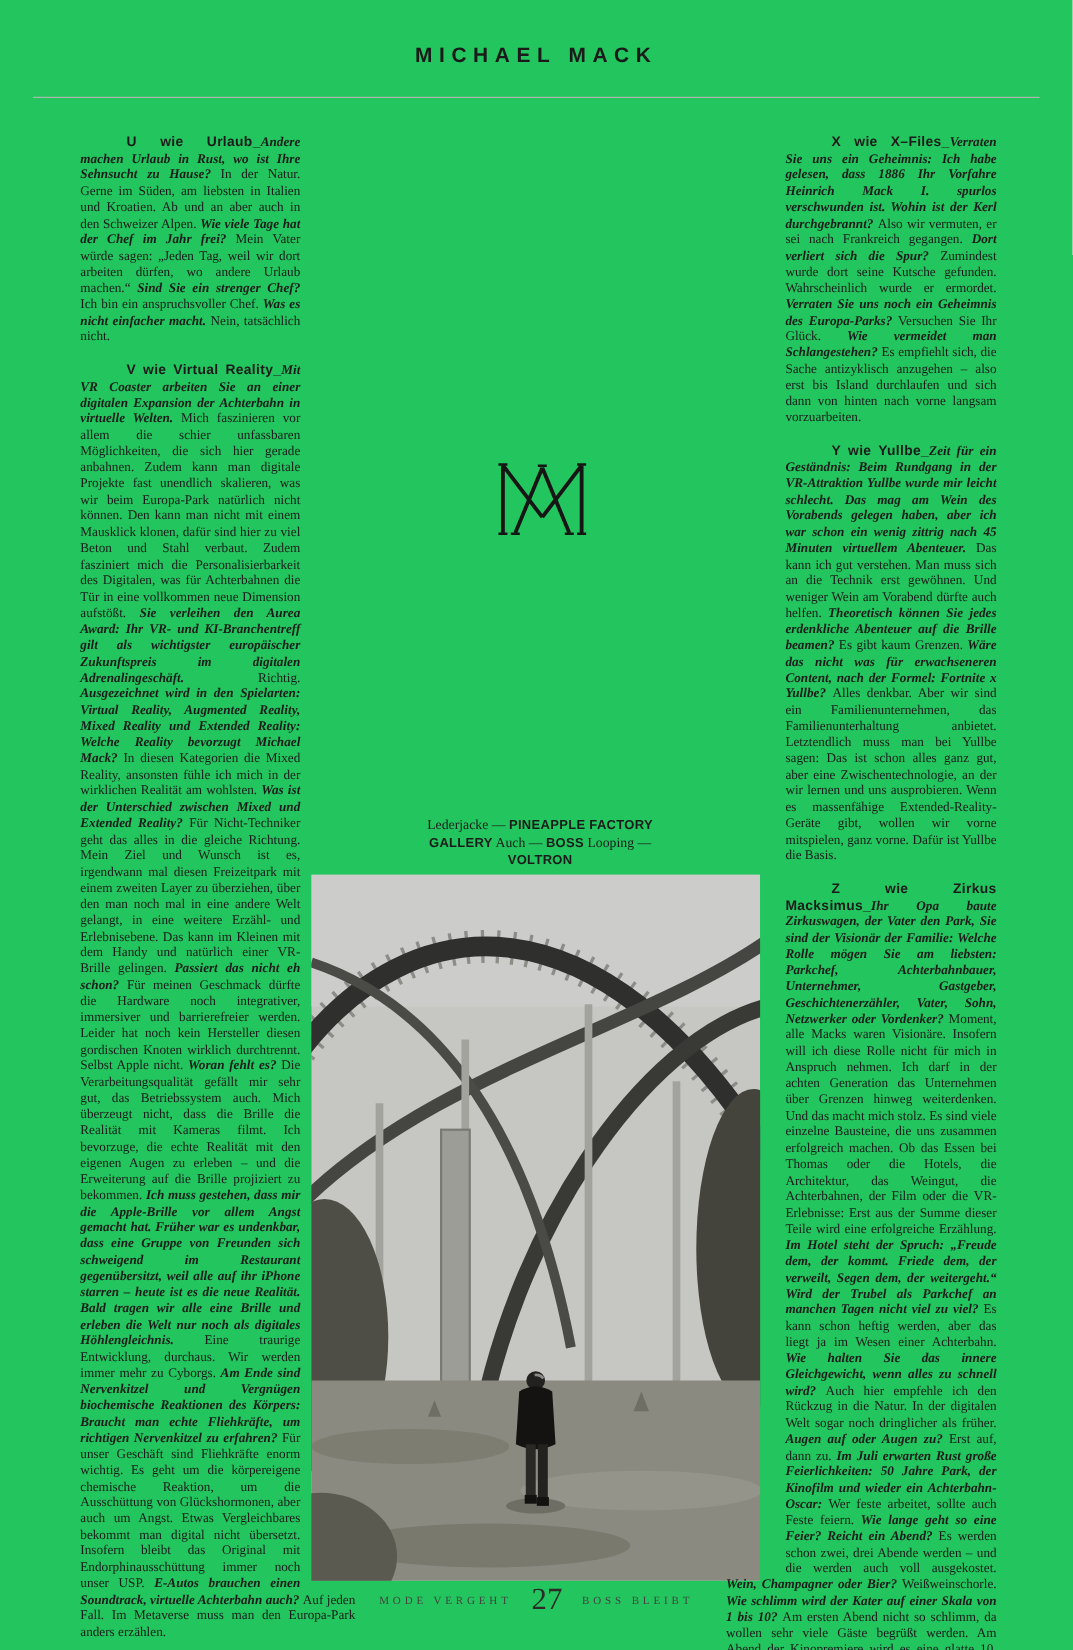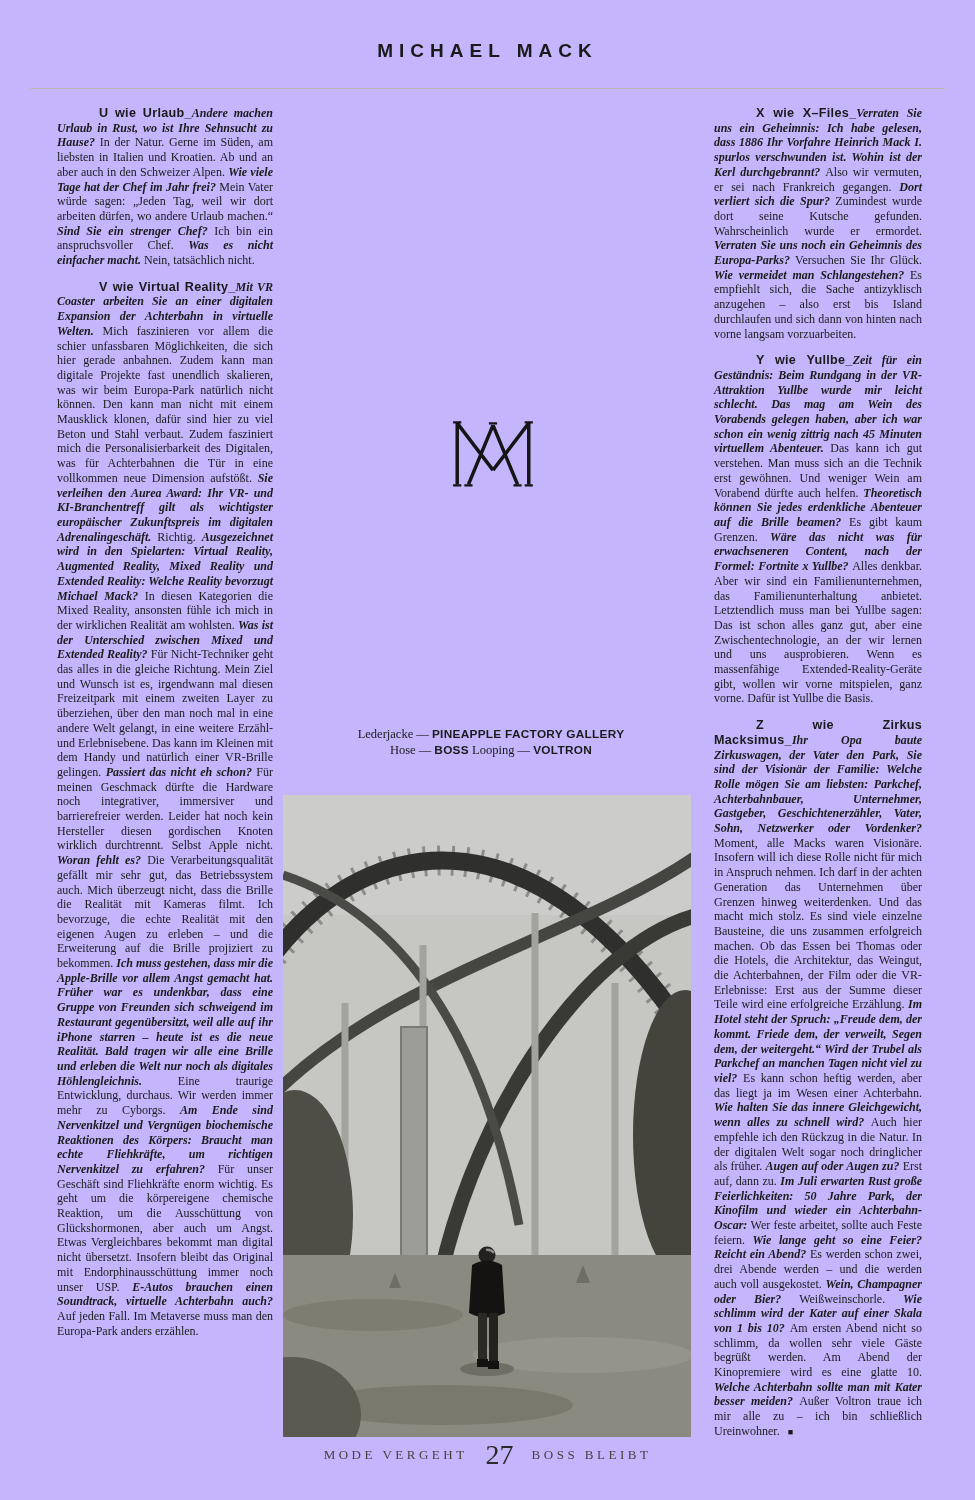--- a/index.html
+++ b/index.html
@@ -1,30 +1,30 @@
 <!DOCTYPE html>
 <html lang="de"><head>
 <meta charset="utf-8">
 <style>
   html,body { margin:0; padding:0; background:#e8e8e6; }
-  .page { position:relative; width:975px; height:1500px; margin:0 auto; background:#c4b5fd;
+  .page { position:relative; width:975px; height:1500px; margin:0 auto; background:#22c55e;
           font-family:"Liberation Serif",serif; color:#1b1b1b; overflow:hidden; }
 
   
   .masthead-title { position:absolute; top:40px; left:0; width:100%; text-align:center;
     font-family:"Liberation Sans",sans-serif; font-weight:700; font-size:19px;
     letter-spacing:6px; color:#1a1a1a; }
   .masthead-rule { position:absolute; top:88px; left:30px; right:30px; border-top:1px solid #b9b9b4; }
 
   
   .col { position:absolute; top:106px; font-size:12px; line-height:14.7px;
          text-align:justify; hyphens:auto; -webkit-hyphens:auto; }
   .col-left  { left:57px;  width:282px; }
   .col-right { left:644px; width:278px; }
-  .para { margin:0; }
+  .para { margin:16px; }
   .para + .para { margin-top:12px; }
   .para.indent { text-indent:42px; }
   .run-head { font-family:"Liberation Sans",sans-serif; font-weight:700; font-size:12.6px; letter-spacing:.3px; }
   .run-q { font-style:italic; font-weight:700; }
   .run-a { }
   .run-end { font-size:9px; margin-left:8px; }
   .spacer-right { float:right; width:66px; height:650px; margin-top:676px; }
   .spacer-left  { float:left;  width:70px; height:650px; margin-top:676px; }
 
   
@@ -36,21 +36,21 @@
   .run-label { }
   .run-brand { font-family:"Liberation Sans",sans-serif; font-weight:700; font-size:11.8px; letter-spacing:.3px; }
 
   
   .photo { position:absolute; left:283px; top:795px; width:408px; height:642px; }
   .photo svg { display:block; width:100%; height:100%; }
 
   
   .footer { position:absolute; left:0; top:1441px; width:100%;
             display:flex; justify-content:center; align-items:center; gap:18px; }
-  .footer-label { font-size:13px; letter-spacing:3.5px; color:#45433f; }
+  .footer-label { font-size:10px; letter-spacing:3.5px; color:#45433f; }
   .page-number { font-size:28px; color:#2b2b28; line-height:1; }
 </style>
 </head>
 <body>
 
 <div class="page">
 
   <div class="masthead-title">MICHAEL MACK</div>
   <div class="masthead-rule"></div>
 
@@ -101,21 +101,21 @@
 
 
   <div class="monogram">
     <svg viewBox="0 0 90 70">
       <path d="M10 5 L10 65 M80 5 L80 65 M10 5 L45 51 M80 5 L45 51 M45 7 L21 65 M45 7 L69 65" stroke="#151515" stroke-width="3.4" fill="none"></path>
       <path d="M6 4.2 L14 4.2 M6 65.8 L14 65.8 M76 4.2 L84 4.2 M76 65.8 L84 65.8 M17 65.8 L25 65.8 M65 65.8 L73 65.8 M41 5.2 L49 5.2" stroke="#151515" stroke-width="2.2"></path>
     </svg>
   </div>
 
   <div class="credits">
-      <p class="para"><span class="run-label">Lederjacke — </span><span class="run-brand">PINEAPPLE FACTORY GALLERY</span><span class="run-label">  Hose — </span><span class="run-brand">BOSS</span><span class="run-label">  Looping — </span><span class="run-brand">VOLTRON</span></p>
+      <p class="para"><span class="run-label">Lederjacke — </span><span class="run-brand">PINEAPPLE FACTORY GALLERY</span><span class="run-label">  Auch — </span><span class="run-brand">BOSS</span><span class="run-label">  Looping — </span><span class="run-brand">VOLTRON</span></p>
     </div>
 
   <div class="col col-left">
     <div class="spacer-right"></div>
   <p class="para indent"><span class="run-head">U wie Urlaub_</span><span class="run-q">Andere machen Urlaub in Rust, wo ist Ihre Sehnsucht zu Hause? </span><span class="run-a">In der Natur. Gerne im Süden, am liebsten in Italien und Kroatien. Ab und an aber auch in den Schweizer Alpen. </span><span class="run-q">Wie viele Tage hat der Chef im Jahr frei? </span><span class="run-a">Mein Vater würde sagen: „Jeden Tag, weil wir dort arbeiten dürfen, wo andere Urlaub machen.“ </span><span class="run-q">Sind Sie ein strenger Chef? </span><span class="run-a">Ich bin ein anspruchsvoller Chef. </span><span class="run-q">Was es nicht einfacher macht. </span><span class="run-a">Nein, tatsächlich nicht.</span></p>
       <p class="para indent"><span class="run-head">V wie Virtual Reality_</span><span class="run-q">Mit VR Coaster arbeiten Sie an einer digitalen Expansion der Achterbahn in virtuelle Welten. </span><span class="run-a">Mich faszinieren vor allem die schier unfassbaren Möglichkeiten, die sich hier gerade anbahnen. Zudem kann man digitale Projekte fast unendlich skalieren, was wir beim Europa-Park natürlich nicht können. Den kann man nicht mit einem Mausklick klonen, dafür sind hier zu viel Beton und Stahl verbaut. Zudem fasziniert mich die Personalisierbarkeit des Digitalen, was für Achterbahnen die Tür in eine vollkommen neue Dimension aufstößt. </span><span class="run-q">Sie verleihen den Aurea Award: Ihr VR- und KI-Branchentreff gilt als wichtigster europäischer Zukunftspreis im digitalen Adrenalingeschäft. </span><span class="run-a">Richtig. </span><span class="run-q">Ausgezeichnet wird in den Spielarten: Virtual Reality, Augmented Reality, Mixed Reality und Extended Reality: Welche Reality bevorzugt Michael Mack? </span><span class="run-a">In diesen Kategorien die Mixed Reality, ansonsten fühle ich mich in der wirklichen Realität am wohlsten. </span><span class="run-q">Was ist der Unterschied zwischen Mixed und Extended Reality? </span><span class="run-a">Für Nicht-Techniker geht das alles in die gleiche Richtung. Mein Ziel und Wunsch ist es, irgendwann mal diesen Freizeitpark mit einem zweiten Layer zu überziehen, über den man noch mal in eine andere Welt gelangt, in eine weitere Erzähl- und Erlebnisebene. Das kann im Kleinen mit dem Handy und natürlich einer VR-Brille gelingen. </span><span class="run-q">Passiert das nicht eh schon? </span><span class="run-a">Für meinen Geschmack dürfte die Hardware noch integrativer, immersiver und barrierefreier werden. Leider hat noch kein Hersteller diesen gordischen Knoten wirklich durchtrennt. Selbst Apple nicht. </span><span class="run-q">Woran fehlt es? </span><span class="run-a">Die Verarbeitungsqualität gefällt mir sehr gut, das Betriebssystem auch. Mich überzeugt nicht, dass die Brille die Realität mit Kameras filmt. Ich bevorzuge, die echte Realität mit den eigenen Augen zu erleben – und die Erweiterung auf die Brille projiziert zu bekommen. </span><span class="run-q">Ich muss gestehen, dass mir die Apple-Brille vor allem Angst gemacht hat. Früher war es undenkbar, dass eine Gruppe von Freunden sich schweigend im Restaurant gegenübersitzt, weil alle auf ihr iPhone starren – heute ist es die neue Realität. Bald tragen wir alle eine Brille und erleben die Welt nur noch als digitales Höhlengleichnis. </span><span class="run-a">Eine traurige Entwicklung, durchaus. Wir werden immer mehr zu Cyborgs. </span><span class="run-q">Am Ende sind Nervenkitzel und Vergnügen biochemische Reaktionen des Körpers: Braucht man echte Fliehkräfte, um richtigen Nervenkitzel zu erfahren? </span><span class="run-a">Für unser Geschäft sind Fliehkräfte enorm wichtig. Es geht um die körpereigene chemische Reaktion, um die Ausschüttung von Glückshormonen, aber auch um Angst. Etwas Vergleichbares bekommt man digital nicht übersetzt. Insofern bleibt das Original mit Endorphinausschüttung immer noch unser USP. </span><span class="run-q">E-Autos brauchen einen Soundtrack, virtuelle Achterbahn auch? </span><span class="run-a">Auf jeden Fall. Im Metaverse muss man den Europa-Park anders erzählen.</span></p>
     </div>
 
   <div class="col col-right">
     <div class="spacer-left"></div>

